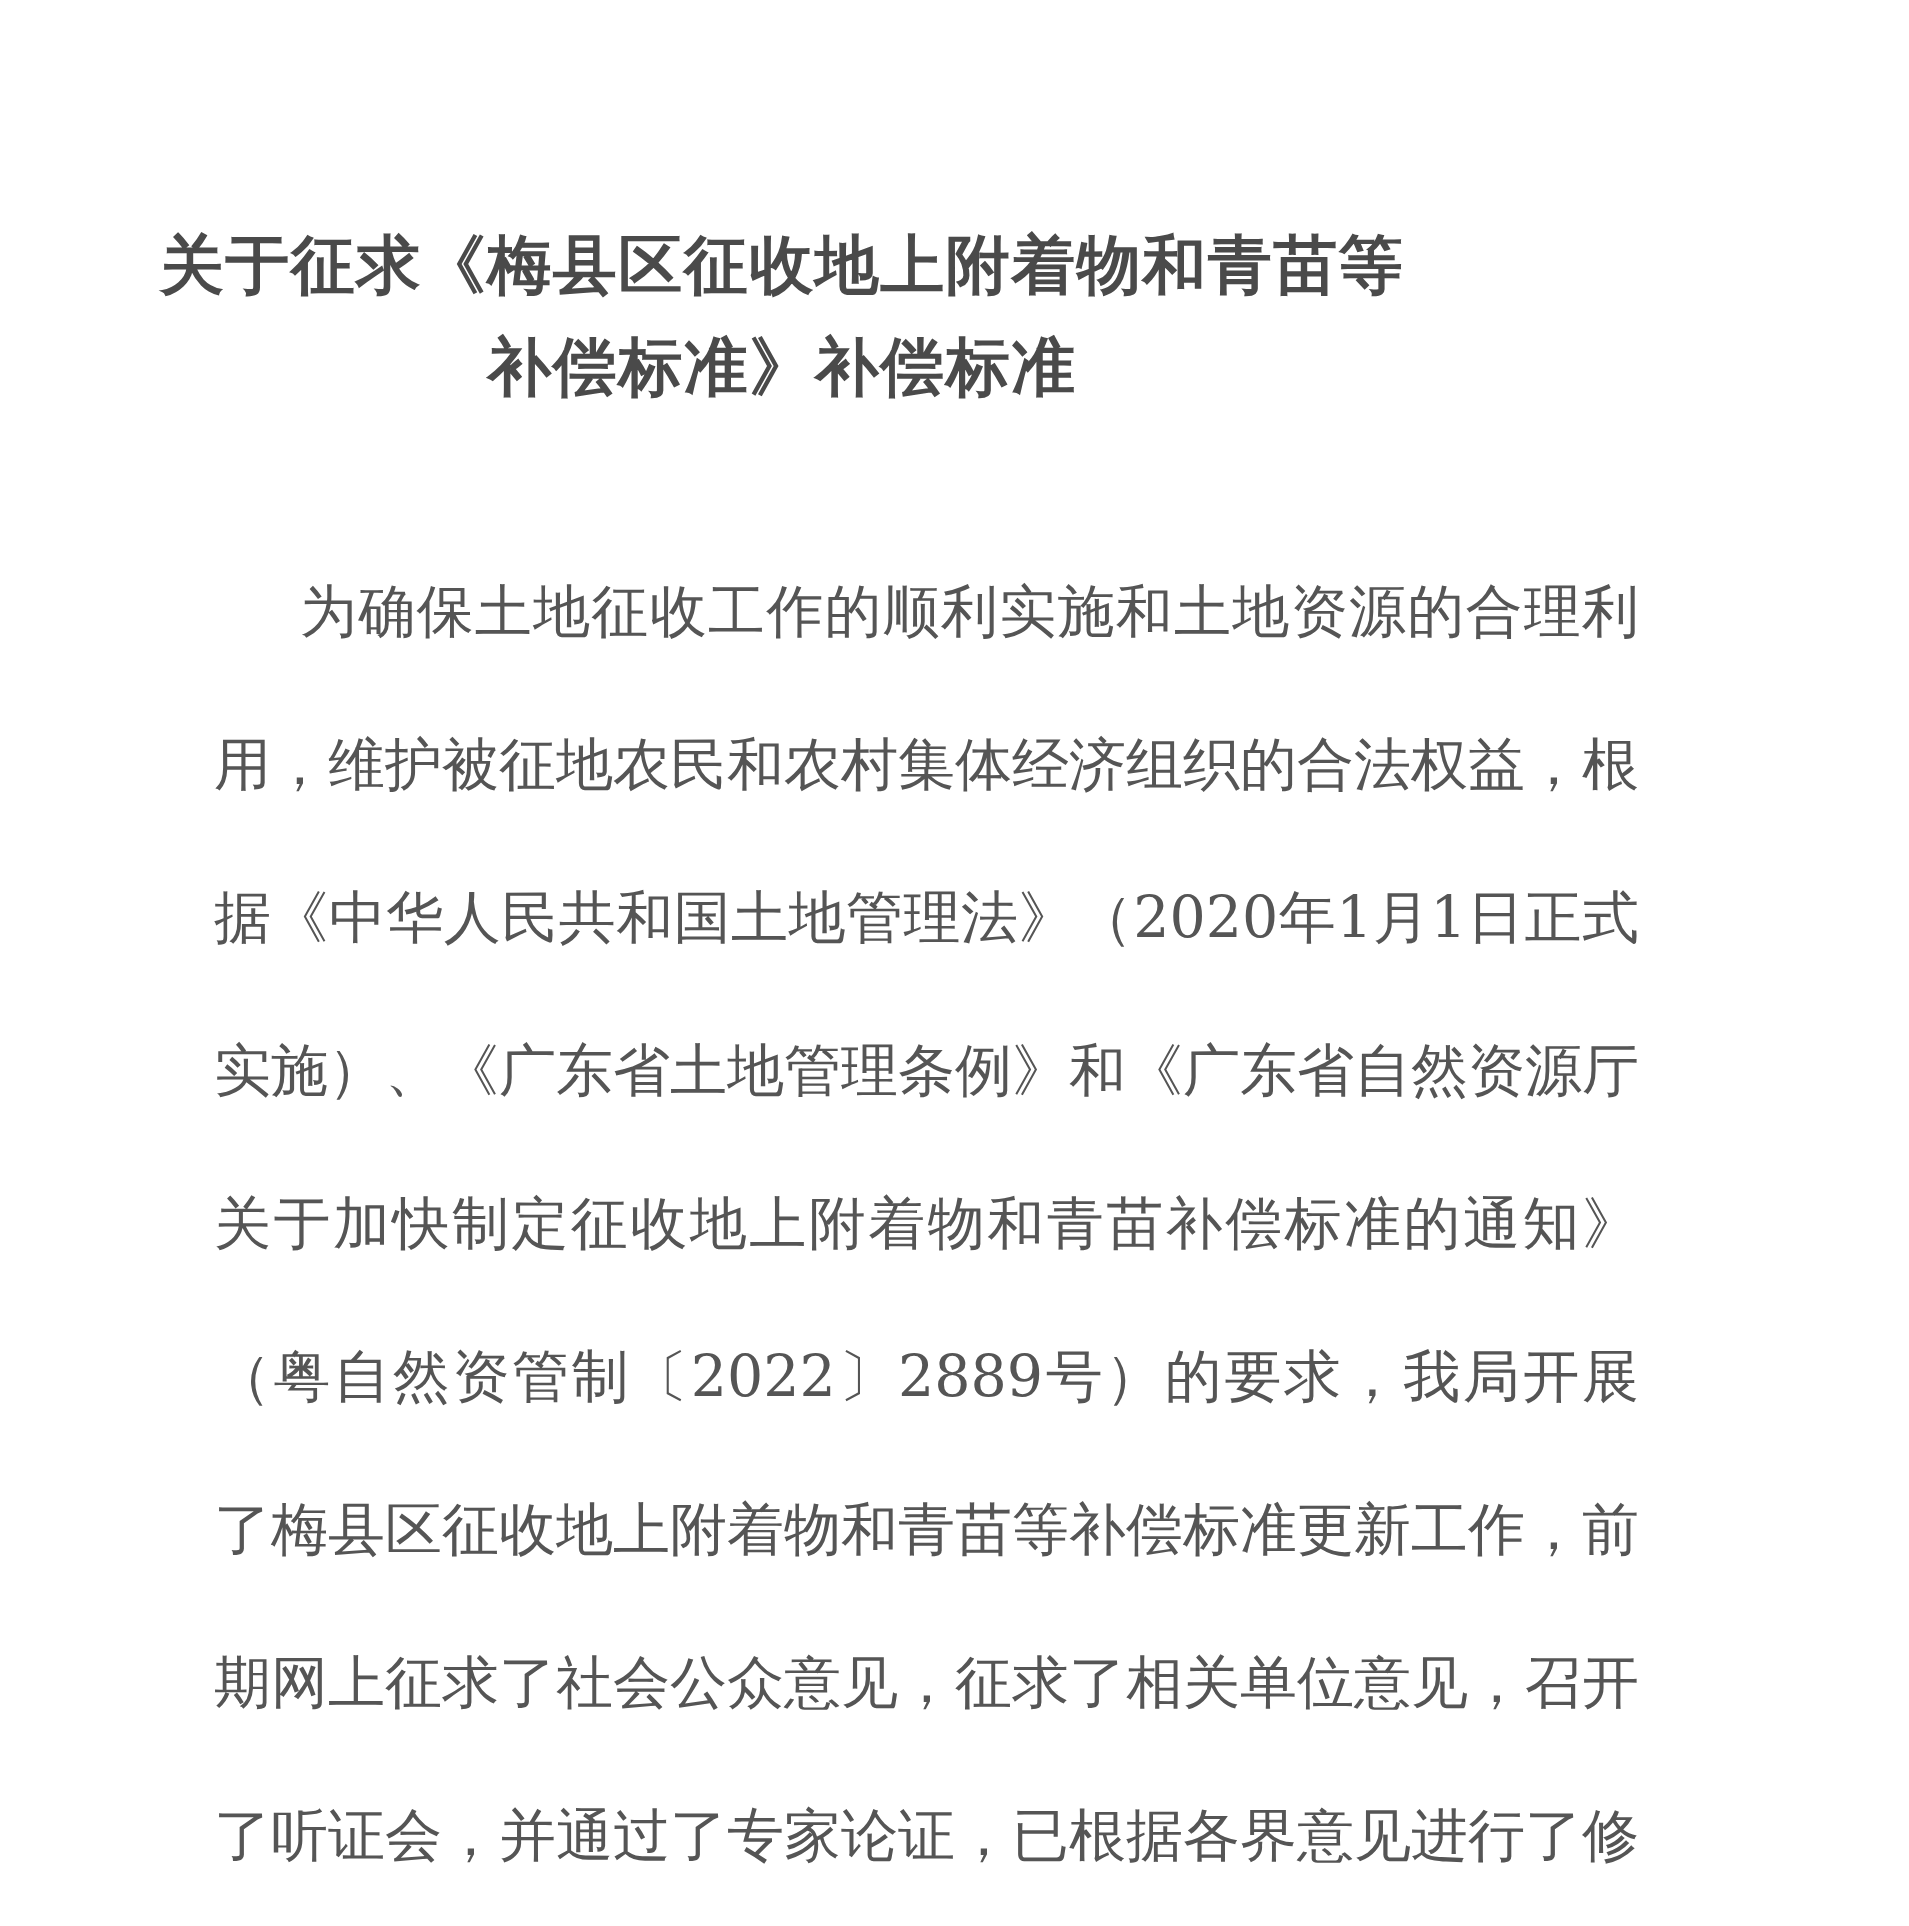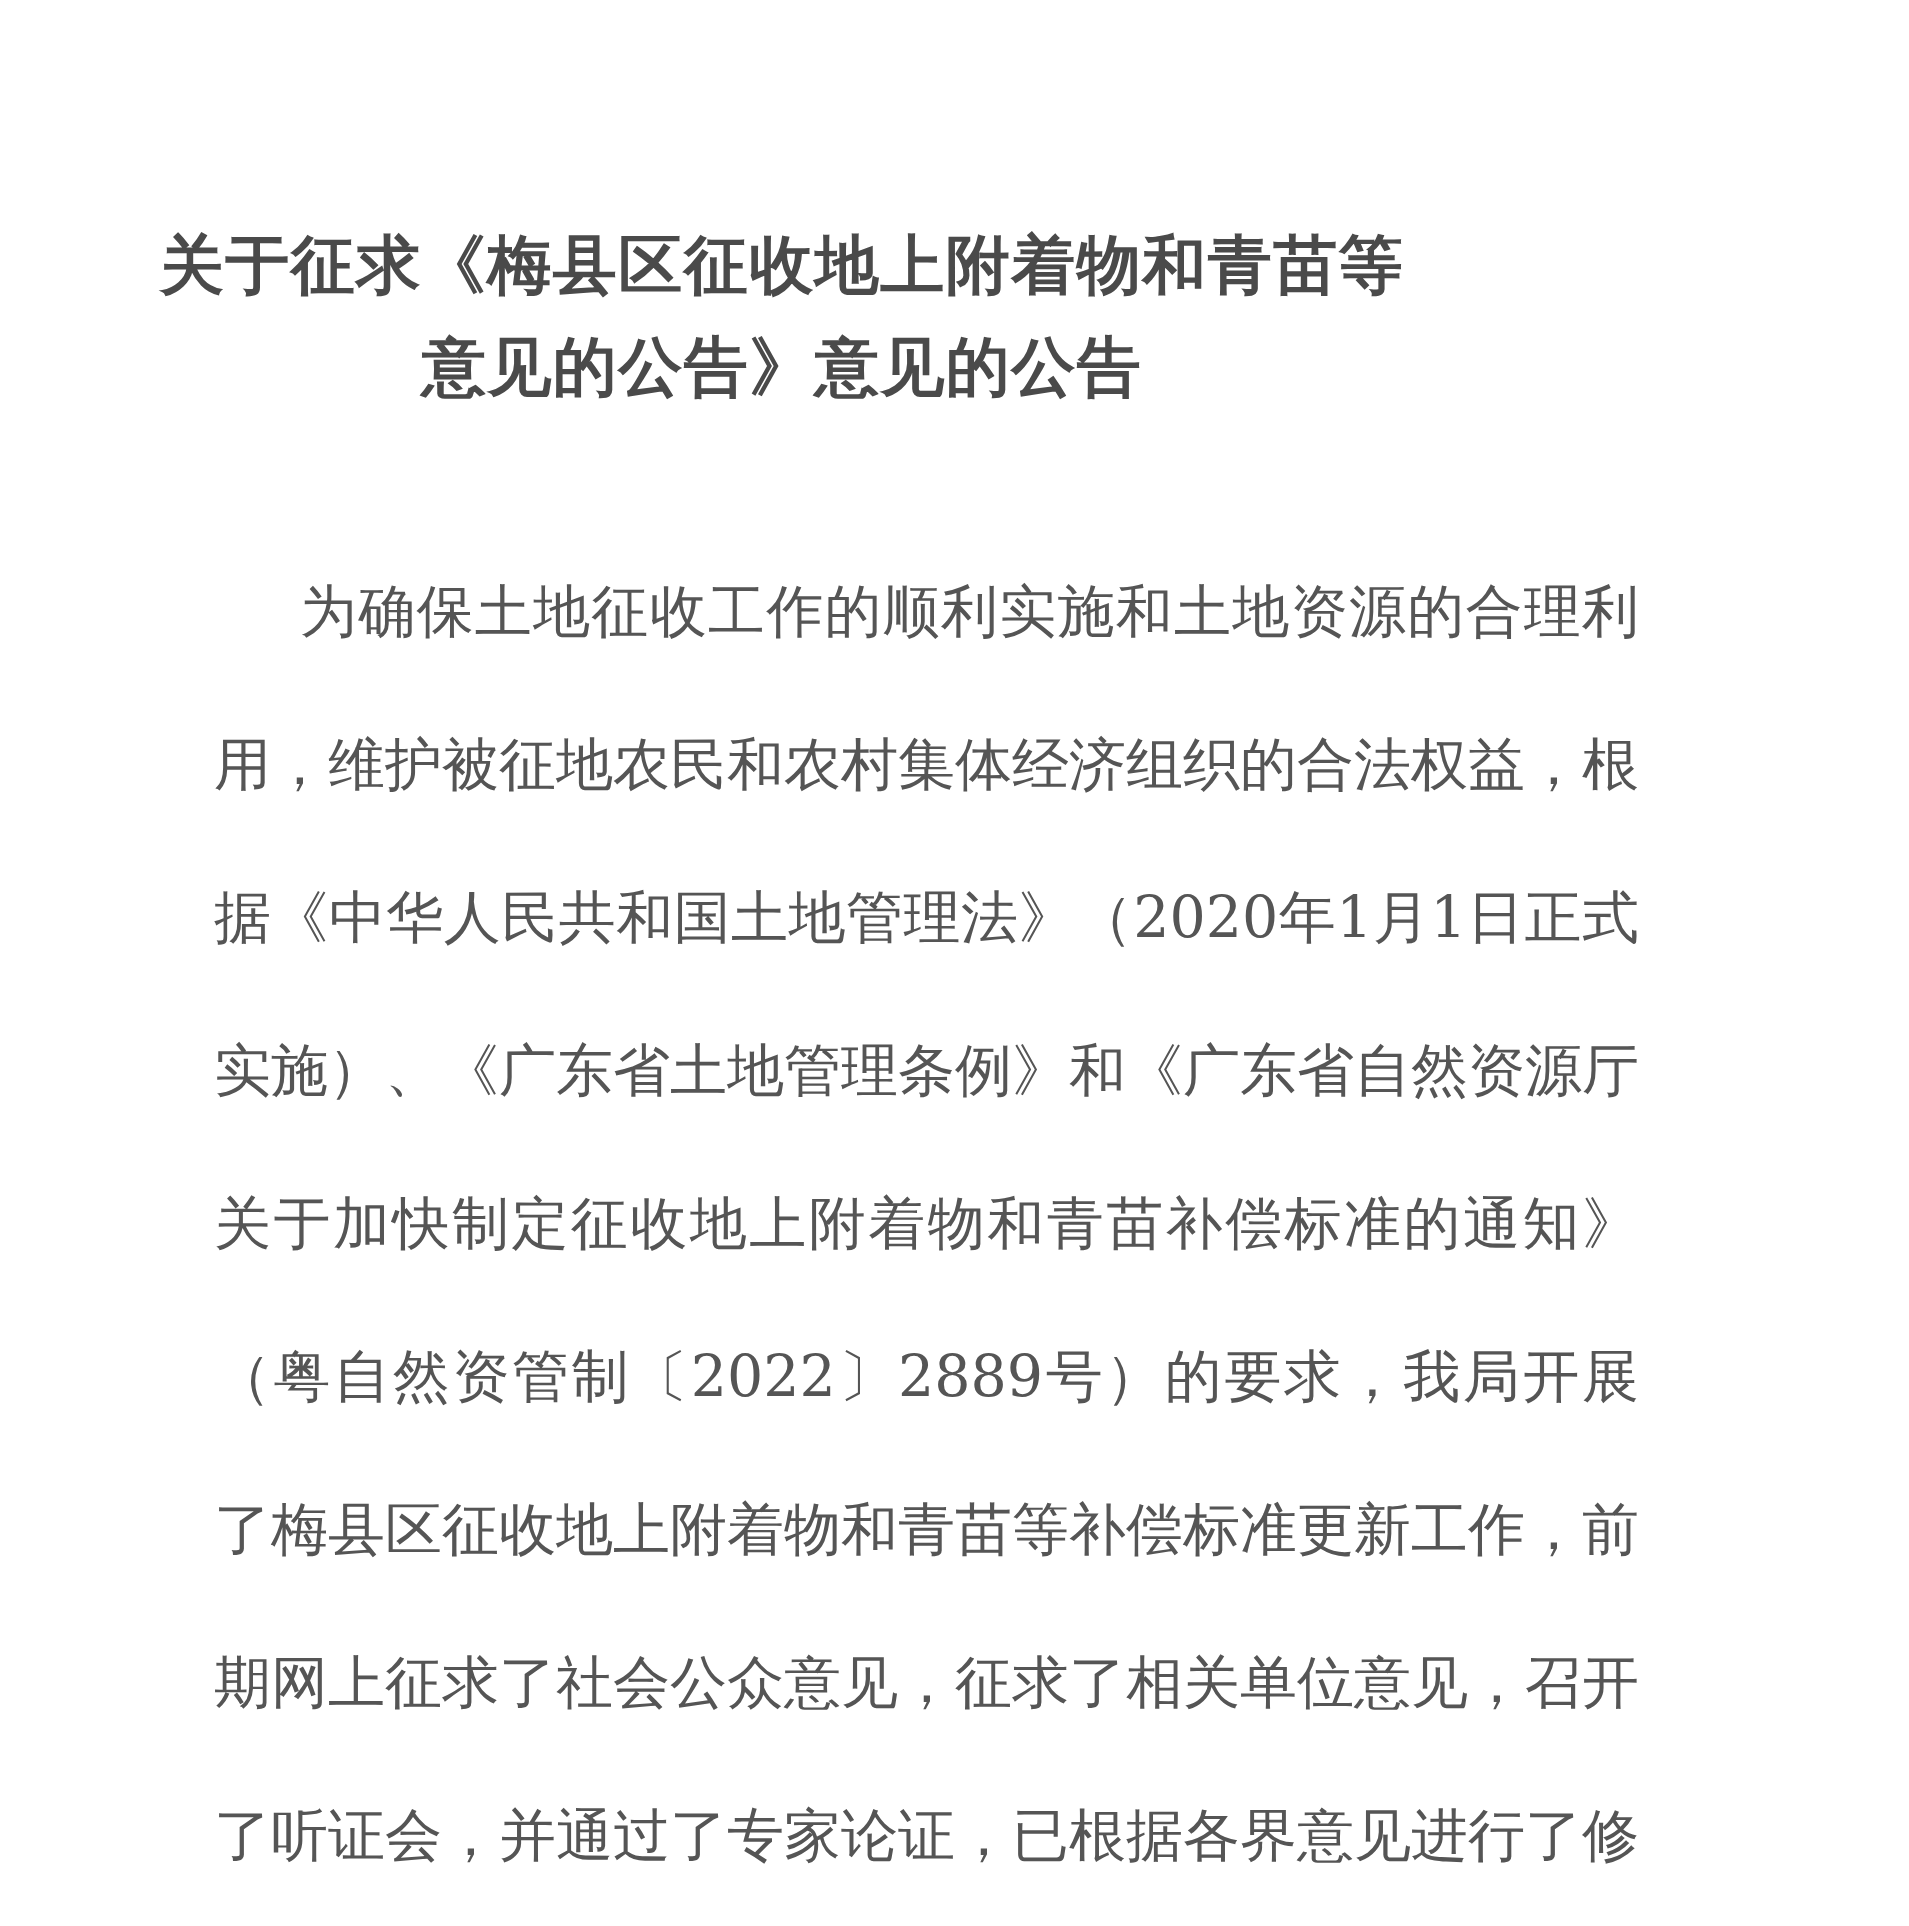--- a/index.html
+++ b/index.html
@@ -13,21 +13,21 @@
   .body { position: absolute; left: 214px; width: 1425px; top: 535px;
           font-size: 57px; line-height: 153px; text-align: justify; color: #555555; }
   .para { margin: 0; text-indent: 86px; }
 </style>
 </head>
 <body>
 
 <div>
 
   <div class="title t1">关于征求《梅县区征收地上附着物和青苗等</div>
-  <div class="title t2">意见的公告》意见的公告</div>
+  <div class="title t2">补偿标准》补偿标准</div>
 
   <div class="body">
     <p class="para">为确保土地征收工作的顺利实施和土地资源的合理利用，维护被征地农民和农村集体经济组织的合法权益，根据《中华人民共和国土地管理法》（2020年1月1日正式实施）、《广东省土地管理条例》和《广东省自然资源厅关于加快制定征收地上附着物和青苗补偿标准的通知》（粤自然资管制〔2022〕2889号）的要求，我局开展了梅县区征收地上附着物和青苗等补偿标准更新工作，前期网上征求了社会公众意见，征求了相关单位意见，召开了听证会，并通过了专家论证，已根据各界意见进行了修改完善。为确保项目成果的科学性和合理性，现再次将该项目成果向社会广泛征求意见，欢迎社会各界人士提出意见和建议。意见征集截止日期为2023年12月25日。</p>
 
   </div>
 
 </div>
 
 
 </body></html>

